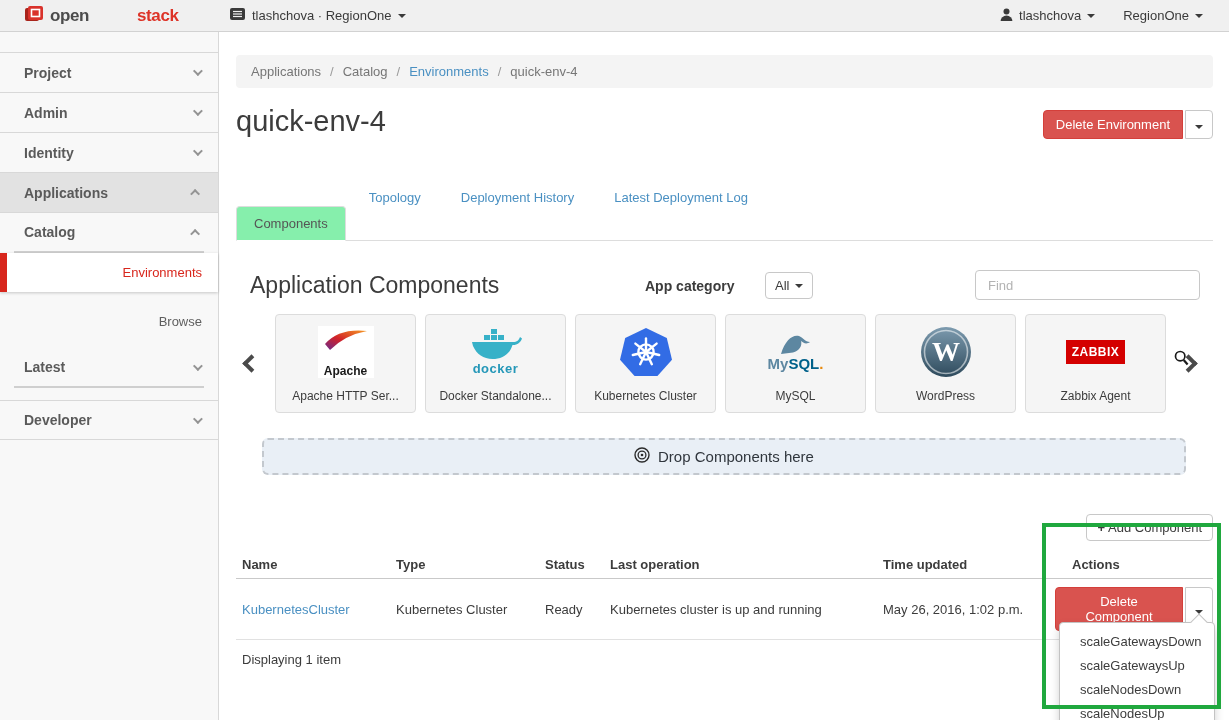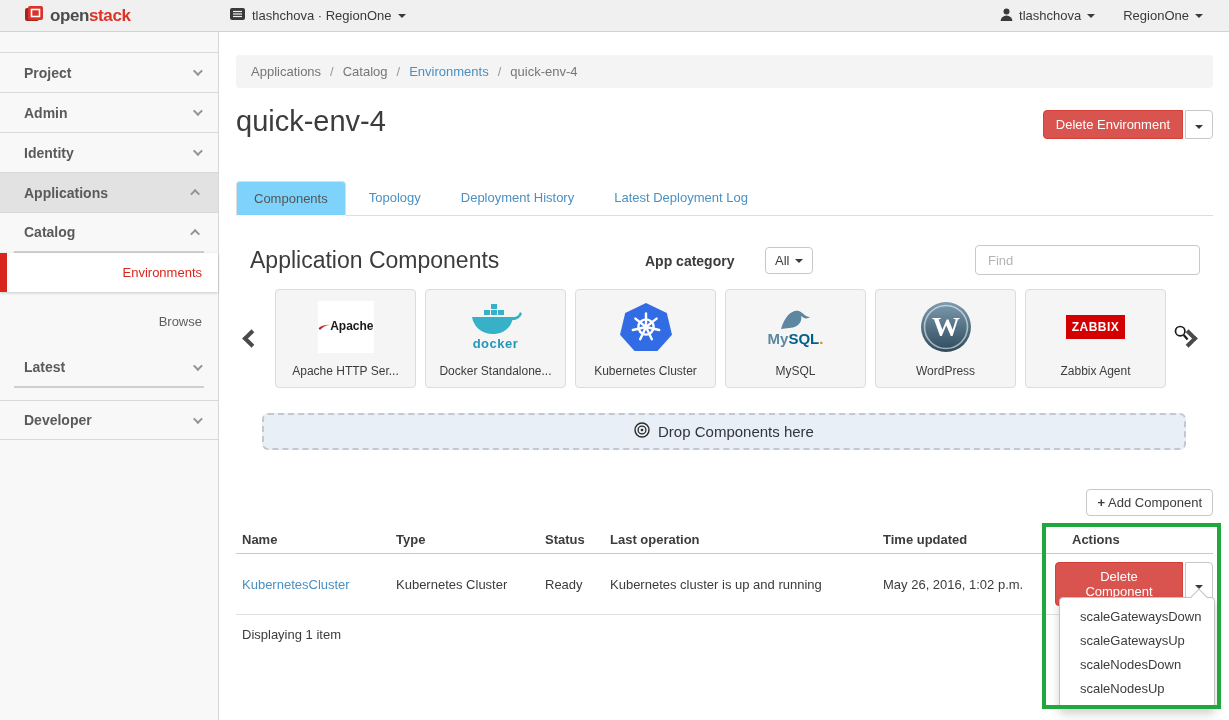--- a/index.html
+++ b/index.html
@@ -5,21 +5,21 @@
   * { box-sizing: border-box; margin: 0; padding: 0; }
   html,body { width:1229px; height:720px; }
   body { font-family:"Liberation Sans", sans-serif; background:#fff; position:relative; overflow:hidden; }
   .screen { position:absolute; inset:0; width:1229px; height:720px; background:#fff; }
 
   
   .navbar { position:absolute; top:0; left:0; width:100%; height:32px; background:#f0f0f0;
             border-bottom:1px solid #d2d2d2; display:flex; align-items:center; }
   .brand { display:flex; align-items:center; gap:6px; padding-left:24px; width:210px; cursor:pointer; }
   .brand-word { font-size:17px; font-weight:bold; letter-spacing:-0.4px; }
-  .brand-open { color:#4c4c4c; } .brand-stack { color:#dd3327; }
+  .brand-open { color:#4c4c4c; } .brand-stack { color:#dd3327;padding-left:48px; }
   .ctx { display:flex; align-items:center; gap:7px; font-size:13px; color:#3a3a3a; margin-left:20px; cursor:pointer; }
   .nav-right { margin-left:auto; display:flex; align-items:center; gap:28px; padding-right:26px;
                font-size:13px; color:#3a3a3a; }
   .nav-item { display:flex; align-items:center; gap:6px; cursor:pointer; }
   .caret { display:inline-block; width:0; height:0; border-left:4px solid transparent;
            border-right:4px solid transparent; border-top:4px solid #3a3a3a; margin-top:1px; }
 
   
   .sidebar { position:absolute; top:32px; bottom:0; left:0; width:219px; background:#f8f8f8;
              border-right:1px solid #d8d8d8; }
@@ -54,21 +54,21 @@
   h1.page-title { font-size:29px; font-weight:normal; color:#3c3c3c; line-height:34px; }
   .btn-grp-top { display:inline-flex; margin-top:6px; }
   .btn-danger { background:#d9534f; border:1px solid #d43f3a; color:#fff; font-size:13px;
                 padding:6px 12px; border-radius:4px 0 0 4px; cursor:pointer; font-family:inherit; }
   .btn-caret-white { background:#fff; border:1px solid #c8c8c8; padding:6px 9px;
                      border-radius:0 4px 4px 0; margin-left:2px; cursor:pointer; }
 
   .tabs { margin-top:42px; border-bottom:1px solid #ddd; display:flex; }
   .tab { font-size:13px; padding:9px 17px; margin-right:6px; margin-bottom:-1px; color:#4a90c2; cursor:pointer; }
   .tab.active { border:1px solid #ddd; border-bottom:1px solid #fff; border-radius:4px 4px 0 0;
-                color:#555; background:#7dd3fc; }
+                color:#555; background:#86efac;margin-top:25px; }
 
   .panel-head { position:relative; margin-top:29px; height:34px; }
   h2.panel-title { position:absolute; left:14px; top:2px; font-size:23px; font-weight:normal; color:#3c3c3c; }
   .cat-label { position:absolute; left:409px; top:8px; font-size:14px; font-weight:bold; color:#3c3c3c; }
   .btn-all { position:absolute; left:529px; top:2px; background:#fff; border:1px solid #c8c8c8;
              border-radius:4px; font-size:13px; color:#3c3c3c; padding:5px 9px; display:inline-flex;
              align-items:center; gap:6px; cursor:pointer; font-family:inherit; }
   .find-input { position:absolute; right:13px; top:0; width:225px; height:30px; border:1px solid #c8c8c8;
                 border-radius:4px; padding:0 12px; font-size:13px; color:#3c3c3c; font-family:inherit; }
   .find-input::placeholder { color:#b3b3b3; }
@@ -76,21 +76,21 @@
 
   .carousel { margin-top:10px; display:flex; align-items:center; }
   .car-chev { width:13px; height:13px; border-right:4px solid #4a4a4a; border-bottom:4px solid #4a4a4a; cursor:pointer; flex:none; }
   .car-chev.left  { transform:rotate(135deg);  margin-left:9px; }
   .car-chev.right { transform:rotate(-45deg); margin-left:16px; }
   .tiles { display:flex; gap:9px; margin-left:17px; }
   .tile { width:141px; height:99px; background:#f5f5f5; border:1px solid #dcdcdc; border-radius:4px;
           display:flex; flex-direction:column; align-items:center; justify-content:center; gap:9px; cursor:pointer; }
   .tile-logo { height:56px; display:flex; flex-direction:column; align-items:center; justify-content:center; }
   .tile-name { font-size:12px; color:#3c3c3c; white-space:nowrap; }
-  .apache-box { width:56px; height:52px; background:#fff; display:flex; flex-direction:row;
+  .apache-box { width:56px; height:52px; background:#fff; display:flex; flex-direction:column;
                 align-items:center; justify-content:space-between; }
   .apache-word { font-size:12px; font-weight:bold; color:#1a1a1a; margin-top:-2px; }
   .docker-word { font-size:13px; font-weight:bold; color:#2497b8; letter-spacing:0.5px; margin-top:-2px; }
   .mysql-word { font-size:15px; font-weight:bold; margin-top:-1px; }
   .mysql-my { color:#5d87a1; } .mysql-sql { color:#00618a; } .mysql-dot { color:#e8890c; }
   .zabbix-badge { background:#d40000; color:#fff; font-weight:bold; font-size:12px;
                   letter-spacing:0.5px; padding:5px 6px; }
 
   .dropzone { margin:25px 27px 0 26px; height:37px; border:2px dashed #c3c8ce; background:#e9eff6;
               border-radius:6px; display:flex; align-items:center; justify-content:center; gap:8px;

